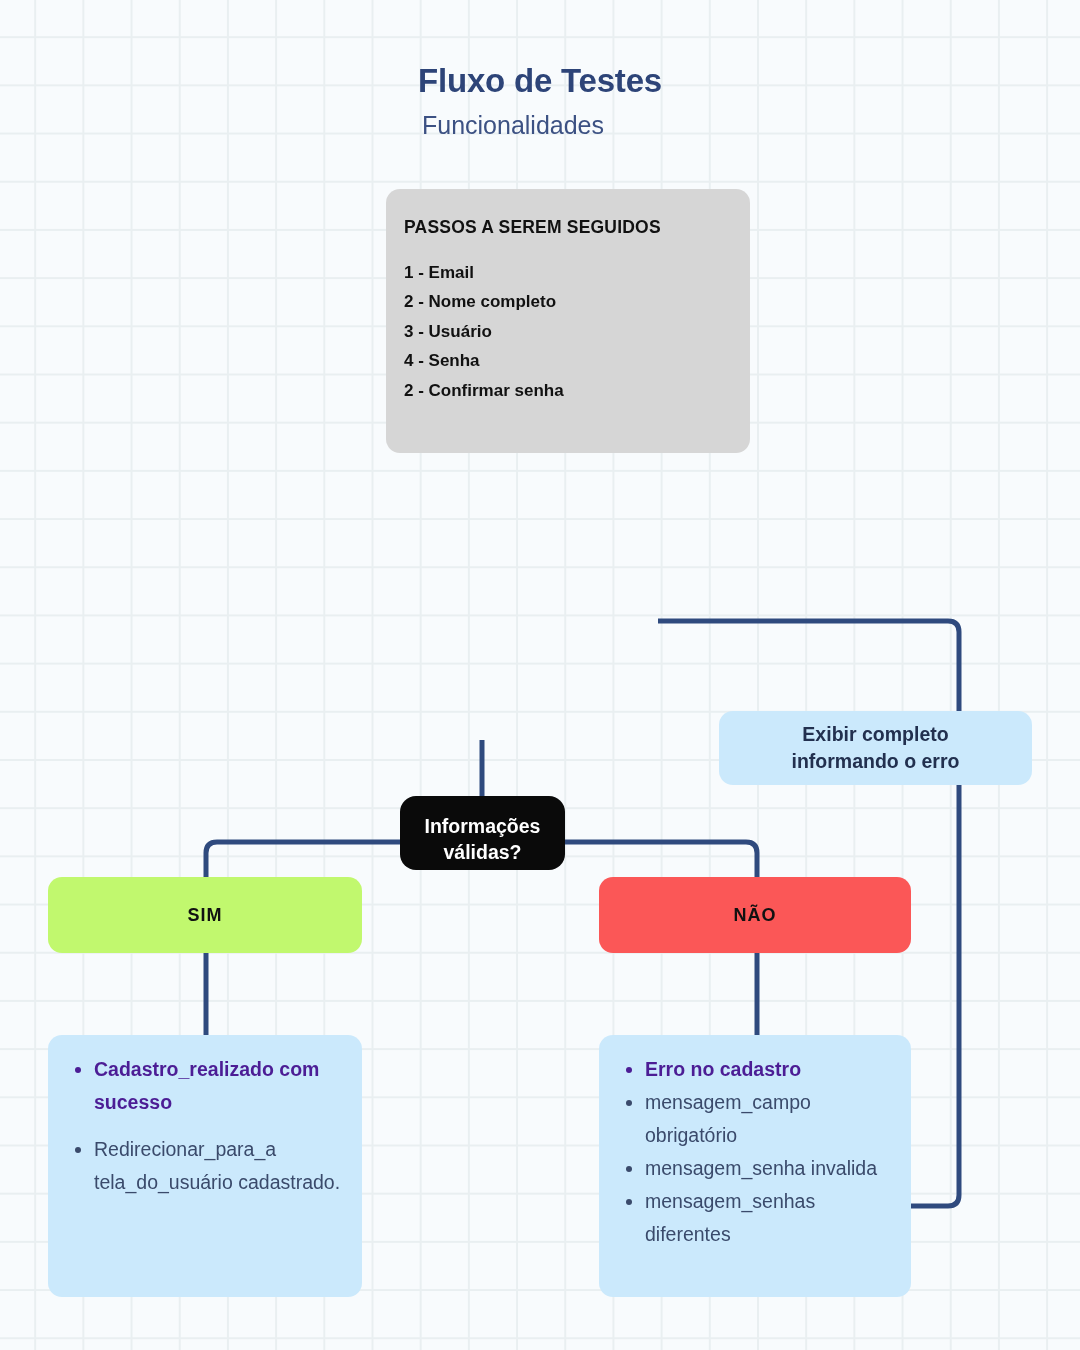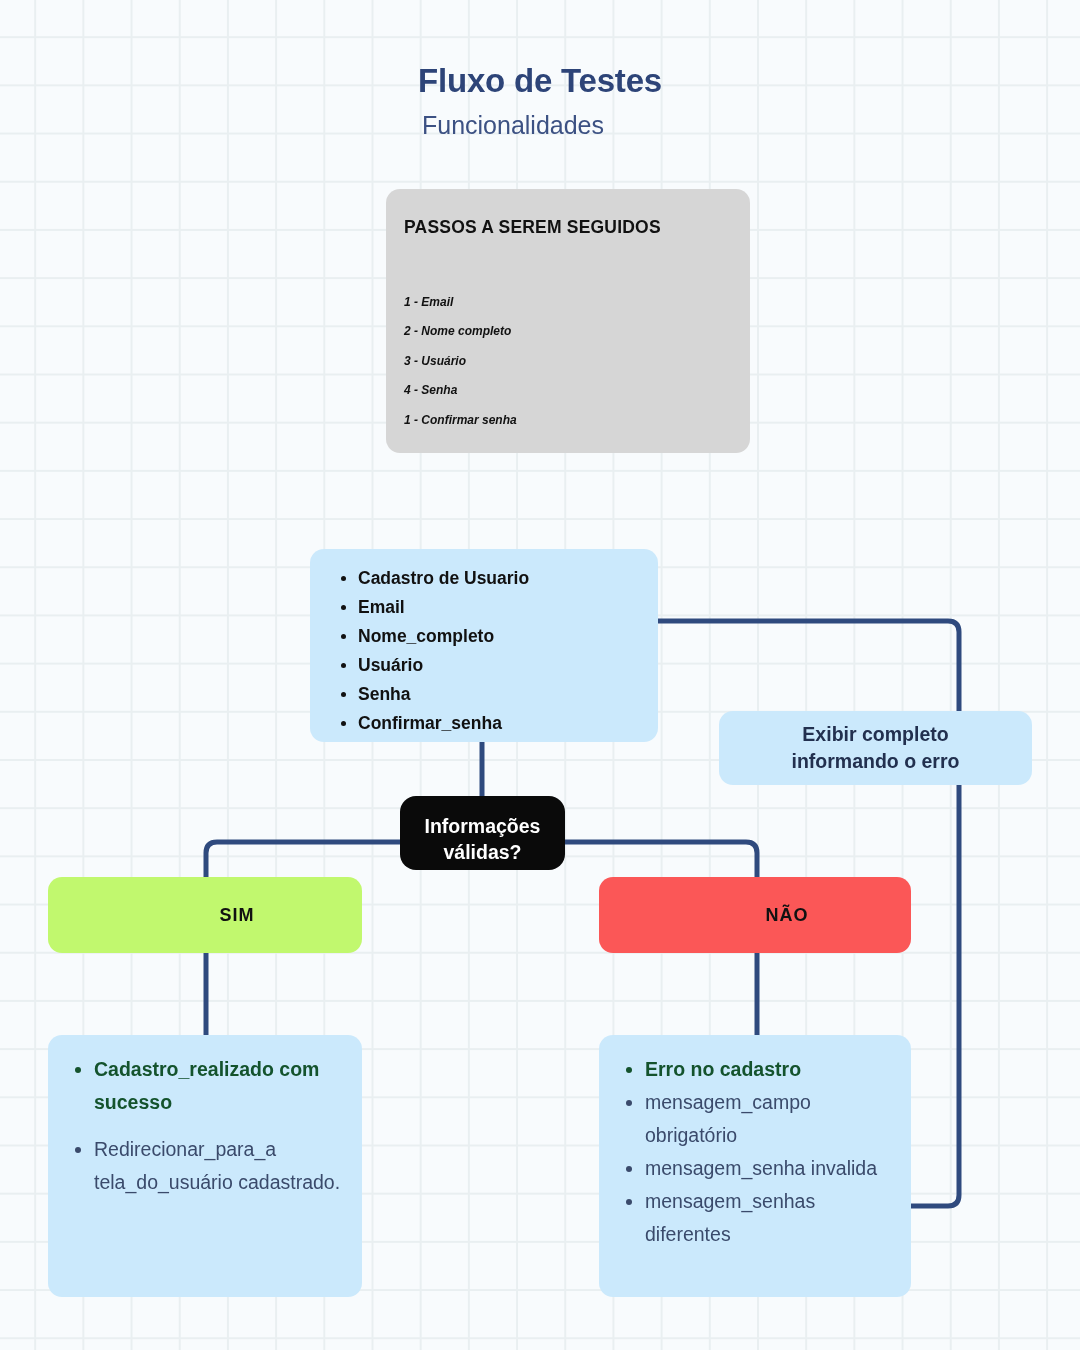--- a/index.html
+++ b/index.html
@@ -63,28 +63,27 @@
   #steps-heading {
     position: absolute;
     left: 18px; top: 28px;
     font-size: 17.5px;
     font-weight: bold;
     color: #111;
     letter-spacing: 0.2px;
   }
   #steps-list {
     position: absolute;
-    left: 18px; top: 99px;
+    left: 18px; top: 69px;
     margin: 0; padding: 0;
     list-style: none;
-    font-size: 12px;
+    font-size: 17px;
     font-weight: bold;
     color: #111;
     line-height: 29.4px;
-    font-style: italic;
   }
 
   
   #fields-card { left: 310px; top: 549px; width: 348px; height: 193px; }
   .bullets {
     margin: 0;
     padding: 0 0 0 30px;
     list-style: disc;
   }
   #fields-list {
@@ -136,41 +135,40 @@
   #nao-node { left: 599px; top: 877px; width: 312px; height: 76px; }
   .branch-label {
     position: absolute;
     left: 0; top: 0;
     width: 100%; height: 100%;
     display: flex; align-items: center; justify-content: center;
     font-size: 18px;
     font-weight: bold;
     color: #111;
     letter-spacing: 1px;
-    margin-left: 32px;
   }
 
   
   #success-card { left: 48px; top: 1035px; width: 314px; height: 262px; }
   #failure-card { left: 599px; top: 1035px; width: 312px; height: 262px; }
 
   .outcome-list {
     position: absolute;
     left: 16px; top: 18px;
     right: 8px;
     margin: 0;
     padding: 0 0 0 30px;
     list-style: disc;
     font-size: 19.5px;
     line-height: 33px;
   }
   .outcome-list li { margin-bottom: 0; }
   .outcome-list li.bold {
     font-weight: bold;
-    color: #14532d;
+    color: #4c1d95;
   }
   .outcome-list li.light {
     font-weight: normal;
     color: #3a4a6b;
   }
   .outcome-list li.spaced { margin-top: 14px; }
 
   
   #links { position: absolute; left: 0; top: 0; width: 1080px; height: 1350px; z-index: 2; }
   .link {
@@ -204,34 +202,24 @@
   <div id="title">Fluxo de Testes</div>
   <div id="subtitle">Funcionalidades</div>
 
   <div class="node gray" id="steps-card">
     <div id="steps-heading">PASSOS A SEREM SEGUIDOS</div>
     <ul id="steps-list">
       <li>1 - Email</li>
       <li>2 - Nome completo</li>
       <li>3 - Usuário</li>
       <li>4 - Senha</li>
-      <li>1 - Confirmar senha</li>
+      <li>2 - Confirmar senha</li>
     </ul>
   </div>
 
-  <div class="node blue" id="fields-card">
-    <ul id="fields-list" class="bullets">
-      <li>Cadastro de Usuario</li>
-      <li>Email</li>
-      <li>Nome_completo</li>
-      <li>Usuário</li>
-      <li>Senha</li>
-      <li>Confirmar_senha</li>
-    </ul>
-  </div>
 
   <div class="node blue" id="error-msg-card">
     <div id="error-msg-text">
       <span>Exibir completo</span>
       <span>informando o erro</span>
     </div>
   </div>
 
   <div class="node black" id="decision-node">
     <div id="decision-text">

